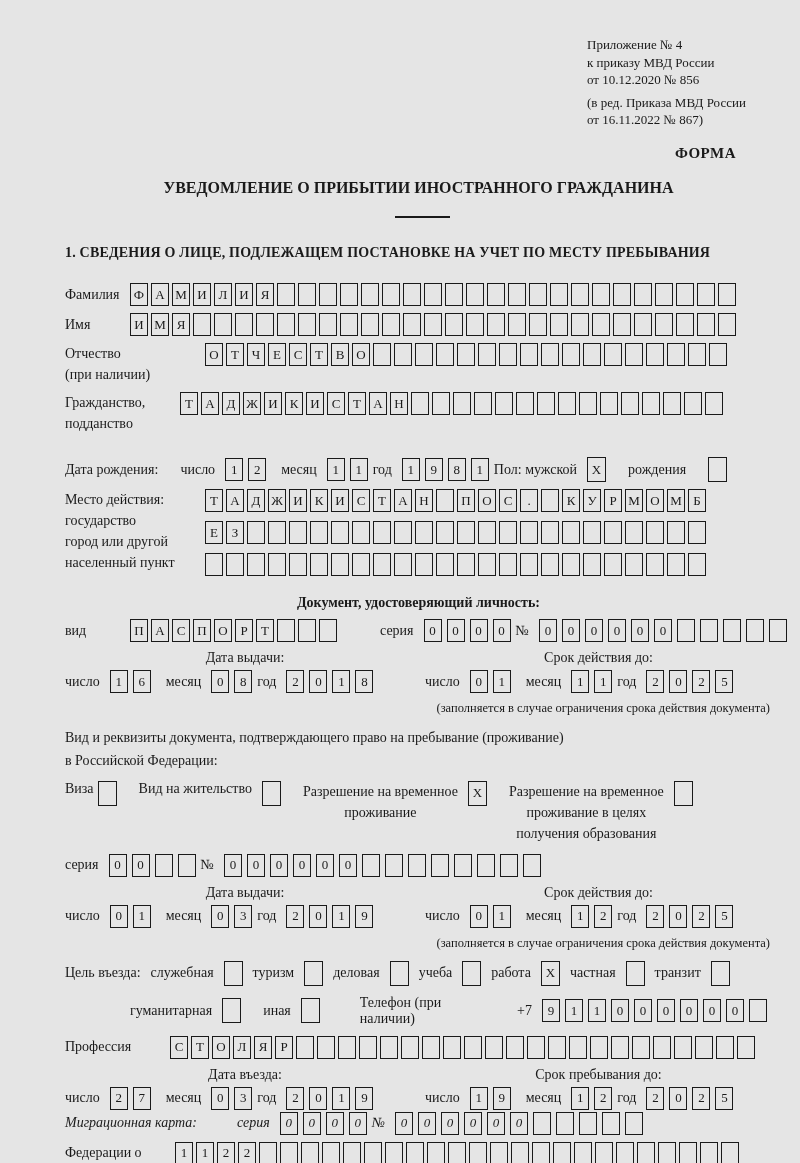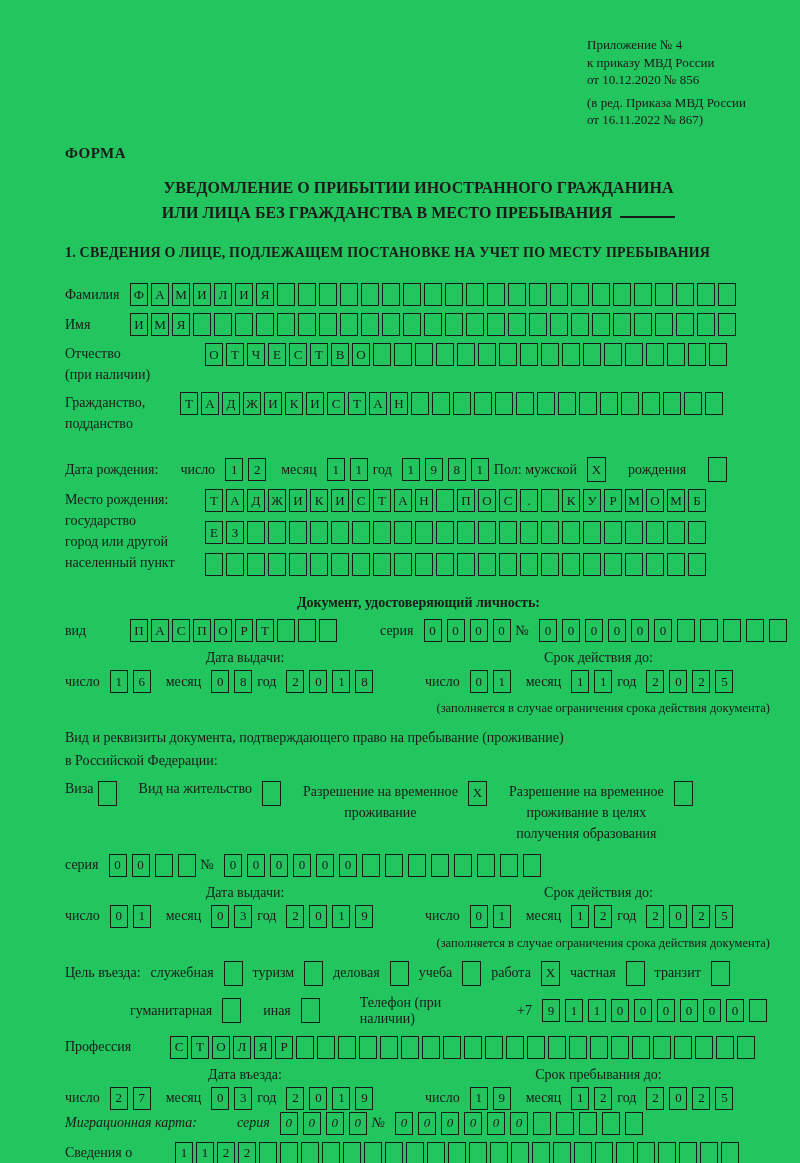--- a/index.html
+++ b/index.html
@@ -1,31 +1,31 @@
 <!DOCTYPE html>
 <html><head>
 <meta charset="utf-8">
 <style>
   html,body { margin:0; padding:0; background:#888; }
   .page {
     position:relative;
     width:800px; height:1163px;
     margin:0 auto;
-    background:#22c55e;
+    background:#e5e5e5;
     color:#1a1a1a;
     font-family:"Liberation Serif", serif;
     font-size:14px;
     box-sizing:border-box;
     padding:36px 28px 10px 65px;
     overflow:hidden;
   }
   
   .hdr { margin-left:auto; width:185px; font-size:13px; line-height:1.35; }
   .hdr .ed { margin-top:5px; }
-  .forma { text-align:left; font-weight:bold; font-size:15px; margin:16px 36px 14px 0; letter-spacing:.5px; }
+  .forma { text-align:right; font-weight:bold; font-size:15px; margin:16px 36px 14px 0; letter-spacing:.5px; }
   
   .title { text-align:center; font-weight:bold; font-size:16px; line-height:1.55; margin-bottom:20px; }
   .blank-line { display:inline-block; width:55px; border-bottom:2px solid #1a1a1a; height:12px; margin-left:8px; }
   .sec-head { font-weight:bold; font-size:14px; margin-bottom:22px; letter-spacing:.2px; }
   
   .row { display:flex; align-items:flex-start; margin-bottom:7px; }
   .row.center { align-items:center; }
   .lbl { flex:none; }
   .lbl-65 { width:65px; }
   .lbl-115 { width:115px; }
@@ -70,21 +70,21 @@
     <div>к приказу МВД России</div>
     <div>от 10.12.2020 № 856</div>
     <div class="ed">(в ред. Приказа МВД России</div>
     <div>от 16.11.2022 № 867)</div>
   </div>
   <div class="forma">ФОРМА</div>
 
   <div class="title">
     <div>УВЕДОМЛЕНИЕ О ПРИБЫТИИ ИНОСТРАННОГО ГРАЖДАНИНА</div>
     <div>
-      <span>ИЛИ ЛИЦА БЕЗ ГРАЖДАНСТВА В МЕСТО ПРЕБЫВАНИЯ</span><span class="blank-line"></span>
+      <span class="blank-line"></span>
     </div>
   </div>
 
   <div class="sec-head">1. СВЕДЕНИЯ О ЛИЦЕ, ПОДЛЕЖАЩЕМ ПОСТАНОВКЕ НА УЧЕТ ПО МЕСТУ ПРЕБЫВАНИЯ</div>
 
   <div class="row center">
     <div class="lbl lbl-65">Фамилия</div>
     <div class="boxes">
         <span class="cell">Ф</span>
         <span class="cell">А</span>
@@ -254,21 +254,21 @@
       <span class="gap-m"></span>
     <span>рождения</span>
       <span class="gap-m"></span>
     <div class="boxes cb">
         <span class="cell"></span>
       </div>
   </div>
 
   <div class="row" style="margin-top:4px;">
     <div class="lbl lbl-140 ml2">
-      <div>Место рождения:</div>
+      <div>Место действия:</div>
       <div>государство</div>
       <div>город или другой</div>
       <div>населенный пункт</div>
     </div>
     <div class="stack">
       <div class="boxes">
           <span class="cell">Т</span>
           <span class="cell">А</span>
           <span class="cell">Д</span>
           <span class="cell">Ж</span>
@@ -762,21 +762,21 @@
         <span class="cell"></span>
         <span class="cell"></span>
         <span class="cell"></span>
         <span class="cell"></span>
         <span class="cell"></span>
       </div>
   </div>
 
   <div class="row" style="margin-top:6px;">
     <div class="lbl ml2" style="width:110px;">
-      <div>Сведения о</div>
+      <div>Федерации о</div>
       <div>законных</div>
       <div>представителях</div>
 
     </div>
     <div class="stack">
       <div class="boxes">
           <span class="cell">1</span>
           <span class="cell">1</span>
           <span class="cell">2</span>
           <span class="cell">2</span>

